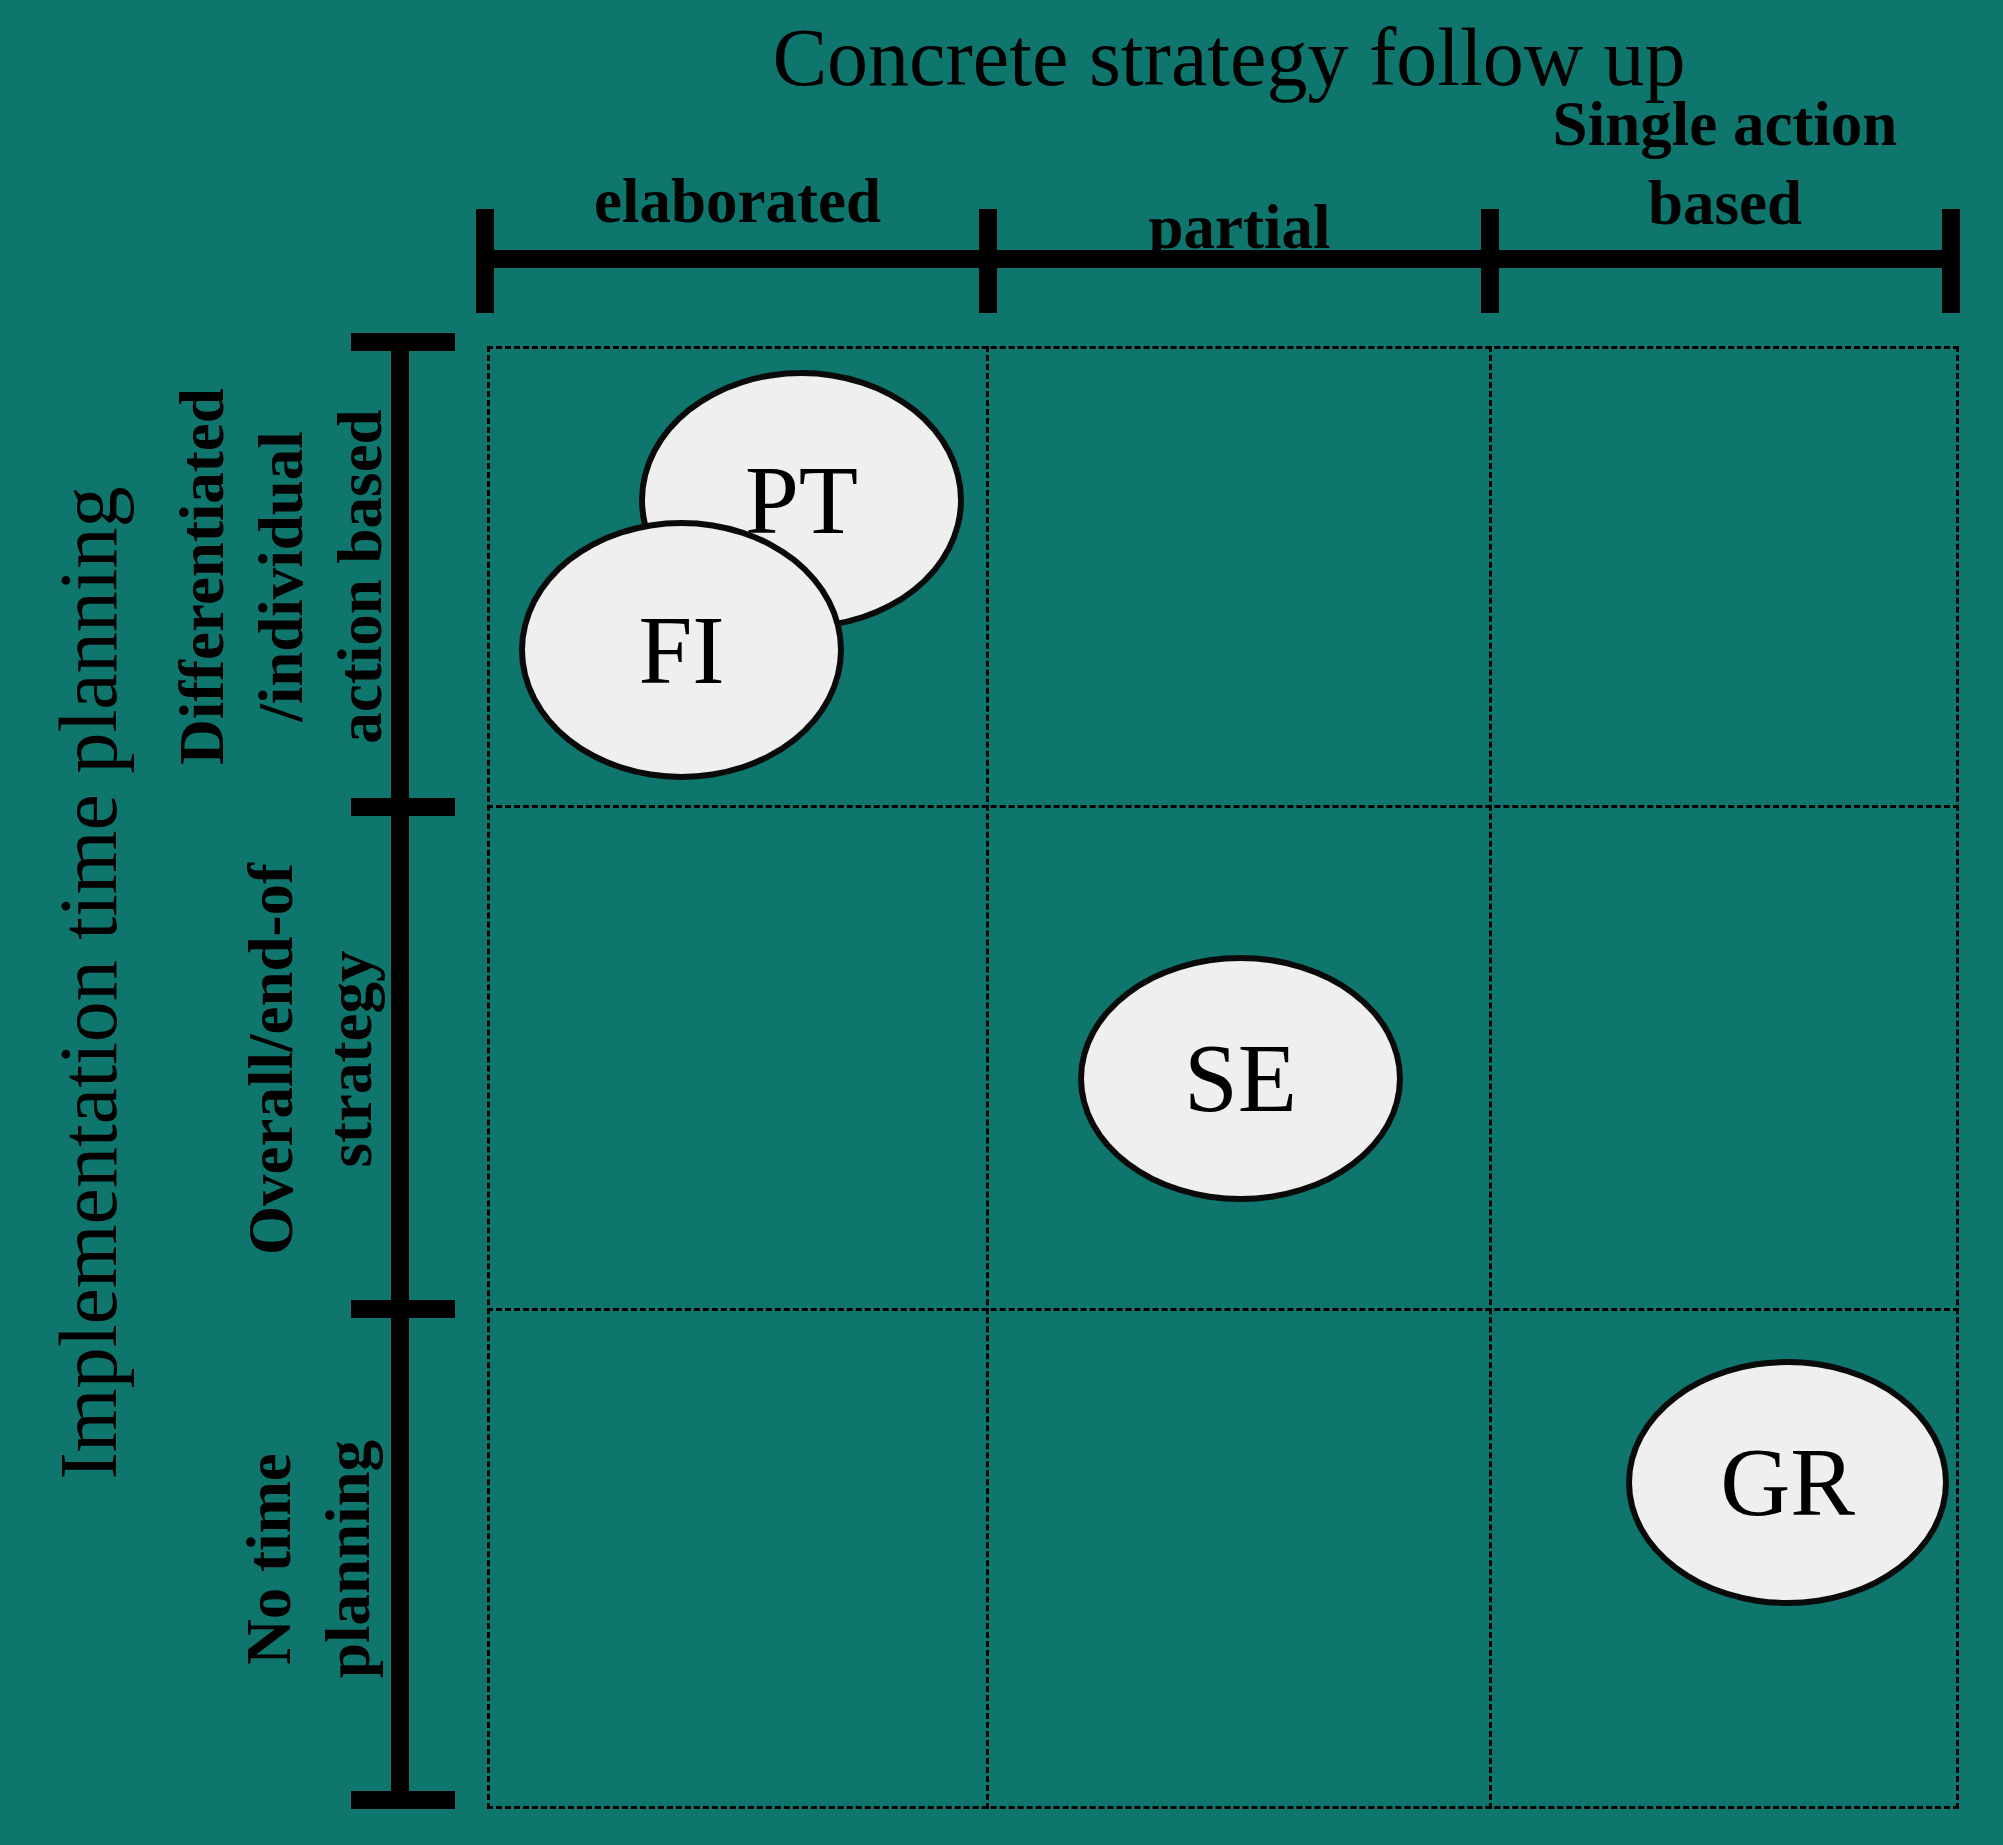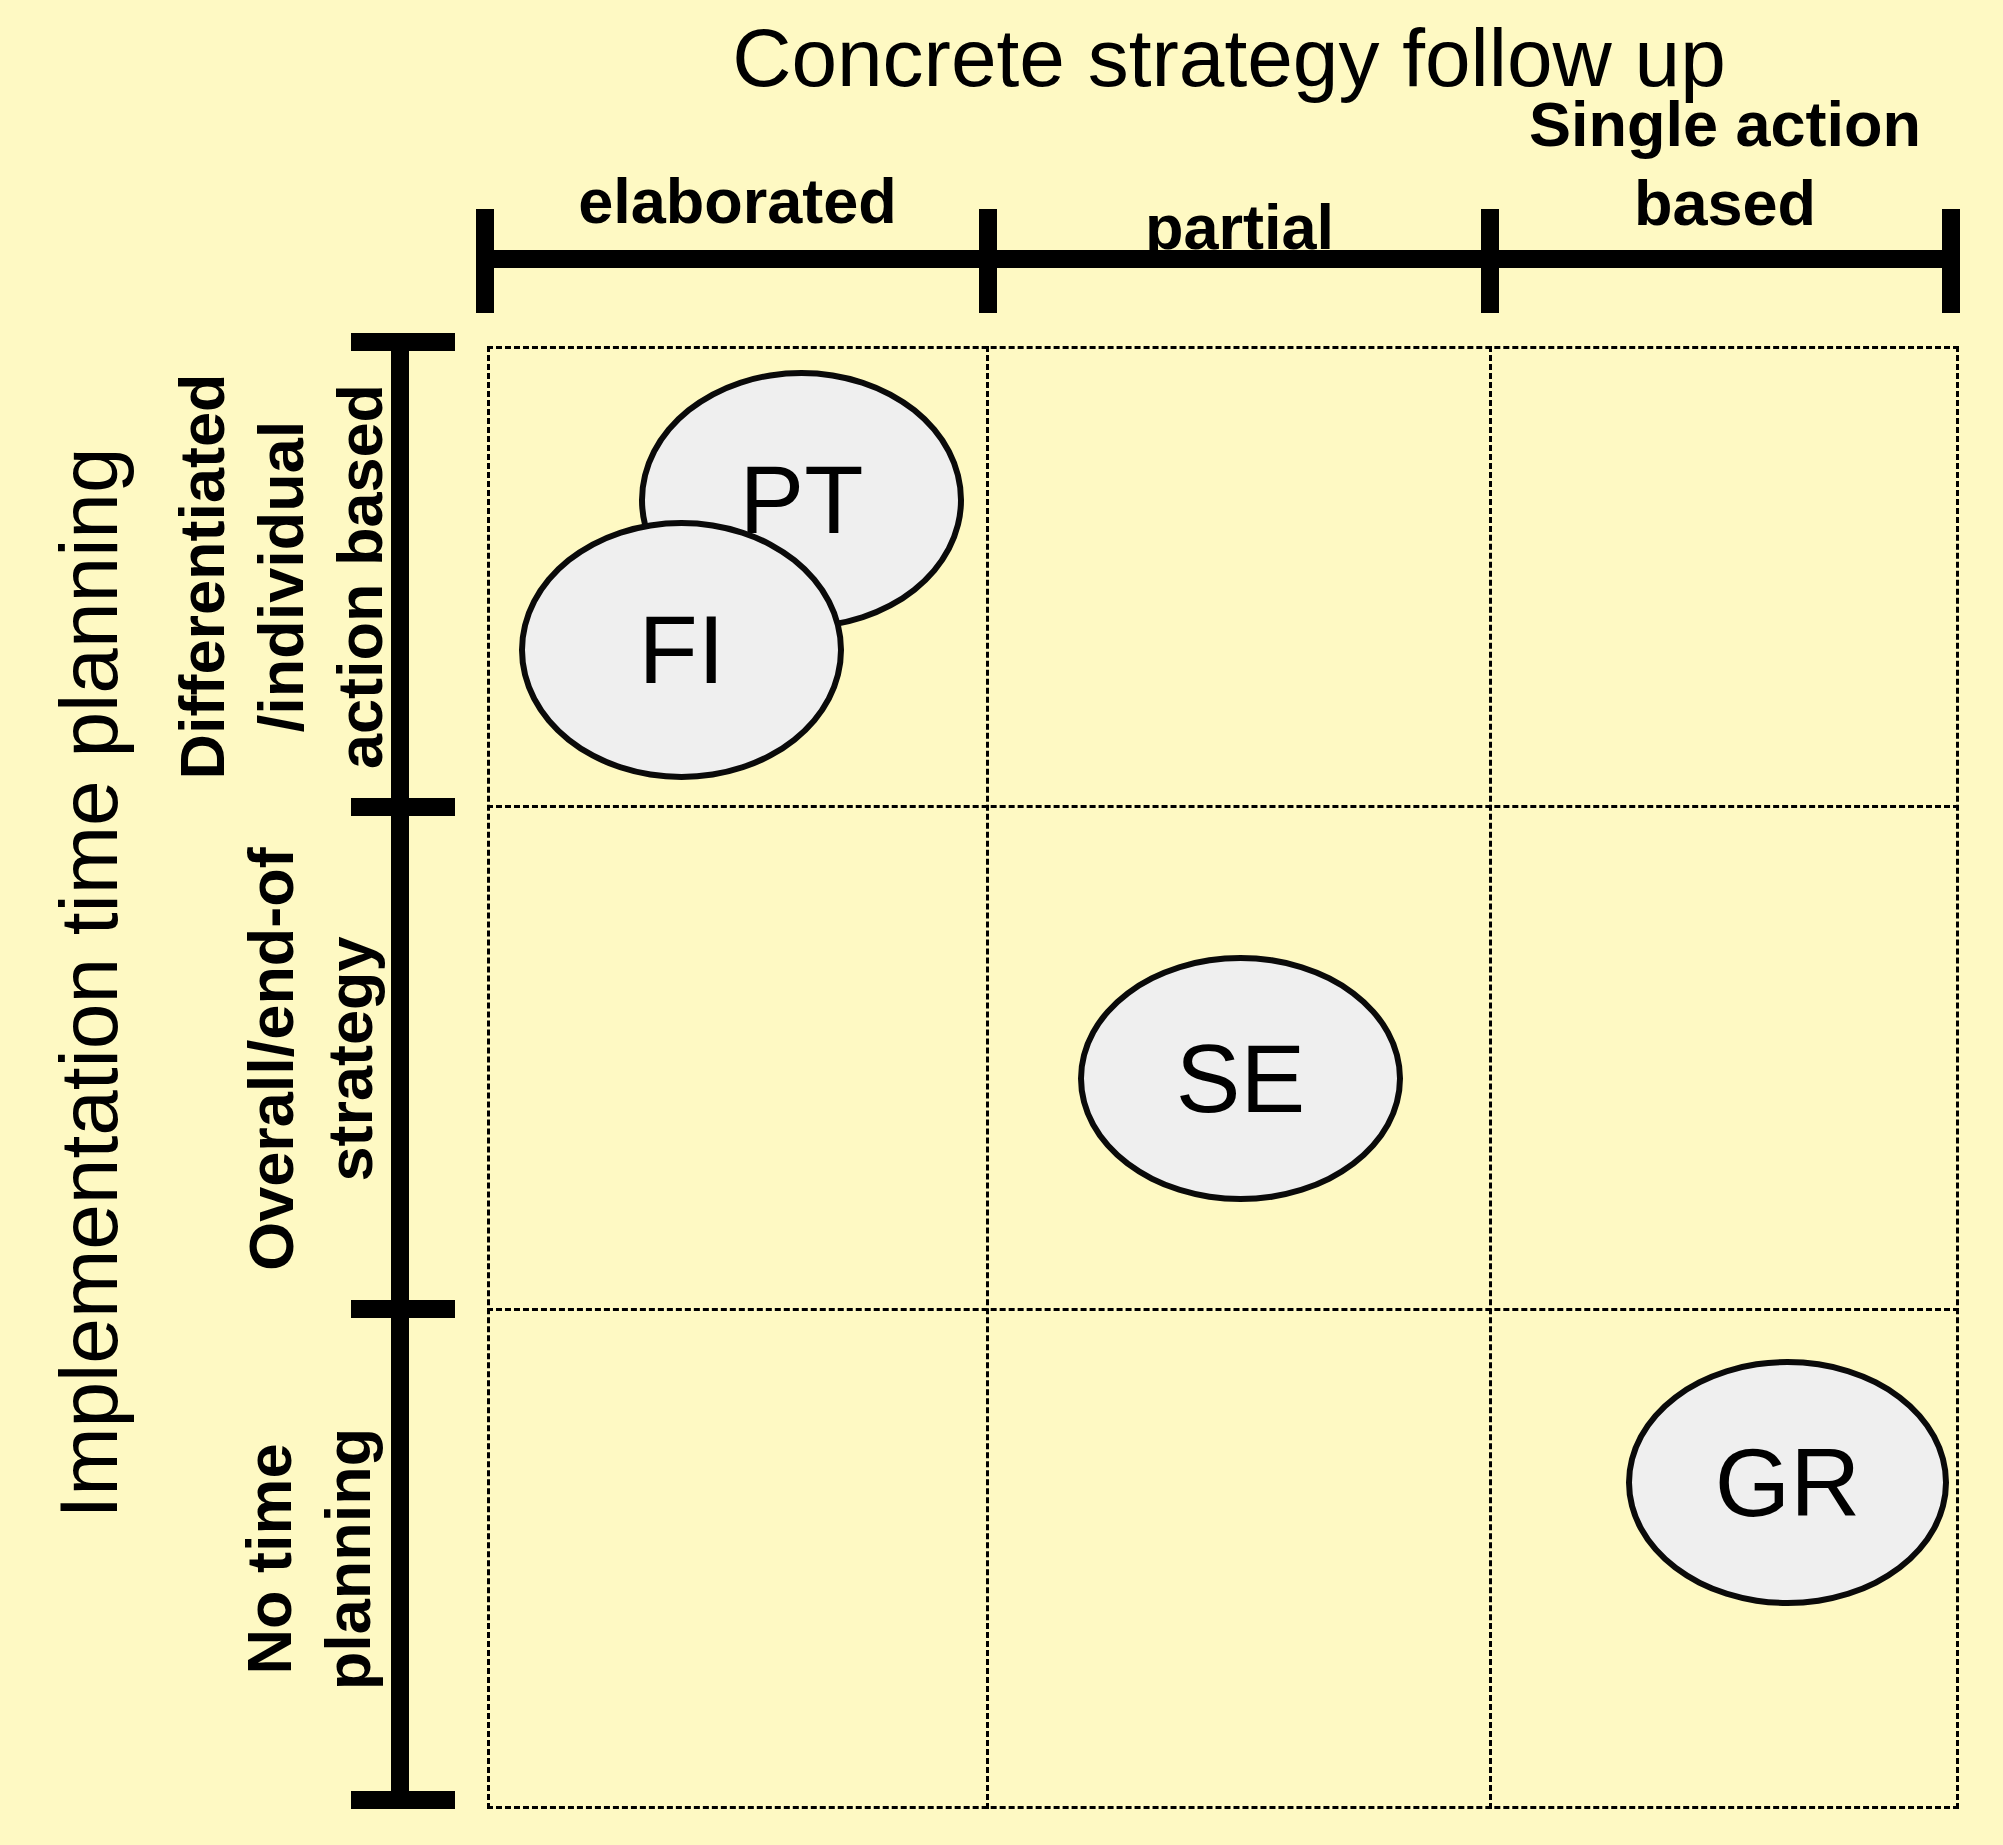--- a/index.html
+++ b/index.html
@@ -1,18 +1,18 @@
 <!DOCTYPE html>
 <html style="font-size:15px"><head>
 <meta charset="utf-8">
 <style>
   html,body { margin:0; padding:0; background:#ffffff; }
   .fig {
-    position:relative; width:2004px; height:1846px; background:#fef9c3;
-    color:#000; font-family:Liberation Sans, sans-serif; overflow:hidden;
+    position:relative; width:2004px; height:1846px; background:#0f766e;
+    color:#000; font-family:Liberation Serif, serif; overflow:hidden;
   }
   .abs { position:absolute; }
 
   
   .xtitle { left:501px; top:5.6px; width:1456px; height:104px; font-size:82px; line-height:104px; text-align:center; white-space:nowrap; }
   .ytitle { left:-653px; top:932px; width:1484px; height:102px; font-size:82px; line-height:102px; text-align:center; white-space:nowrap; transform:rotate(-90deg); }
 
   
   .hline { left:485px; top:250px; width:1475px; height:17.6px; background:#000; }
   .htick { top:209px; width:17.6px; height:104px; background:#000; }

